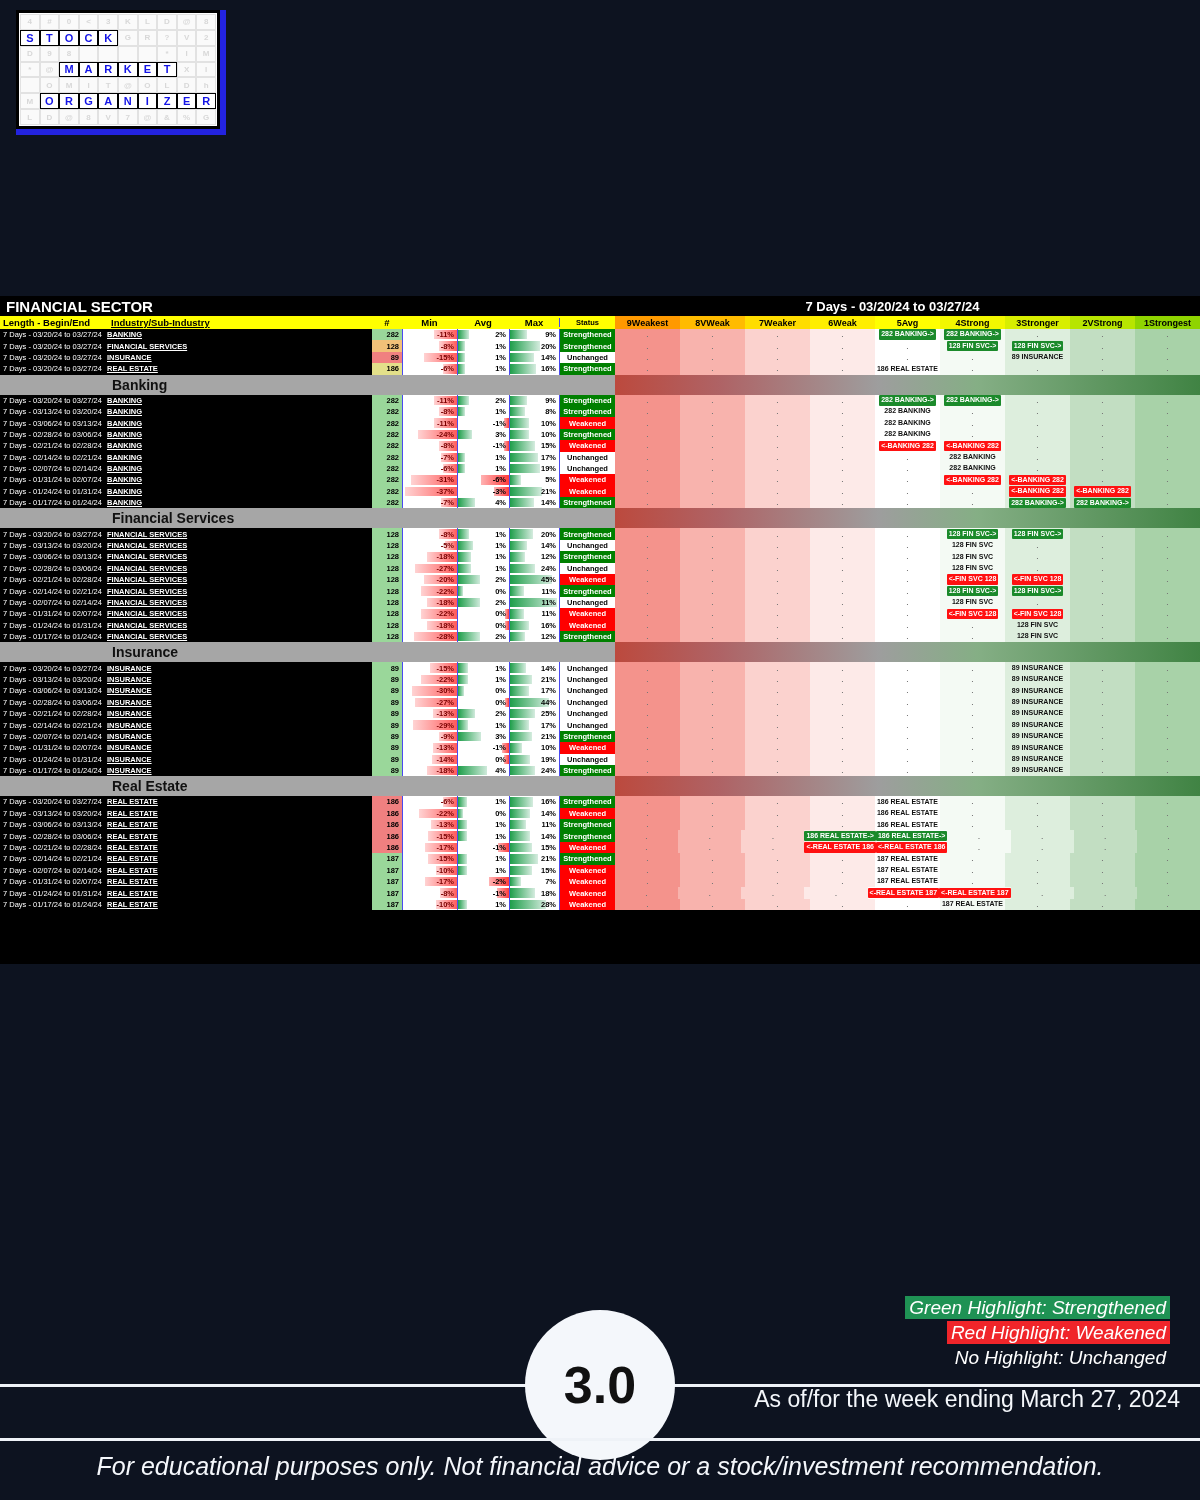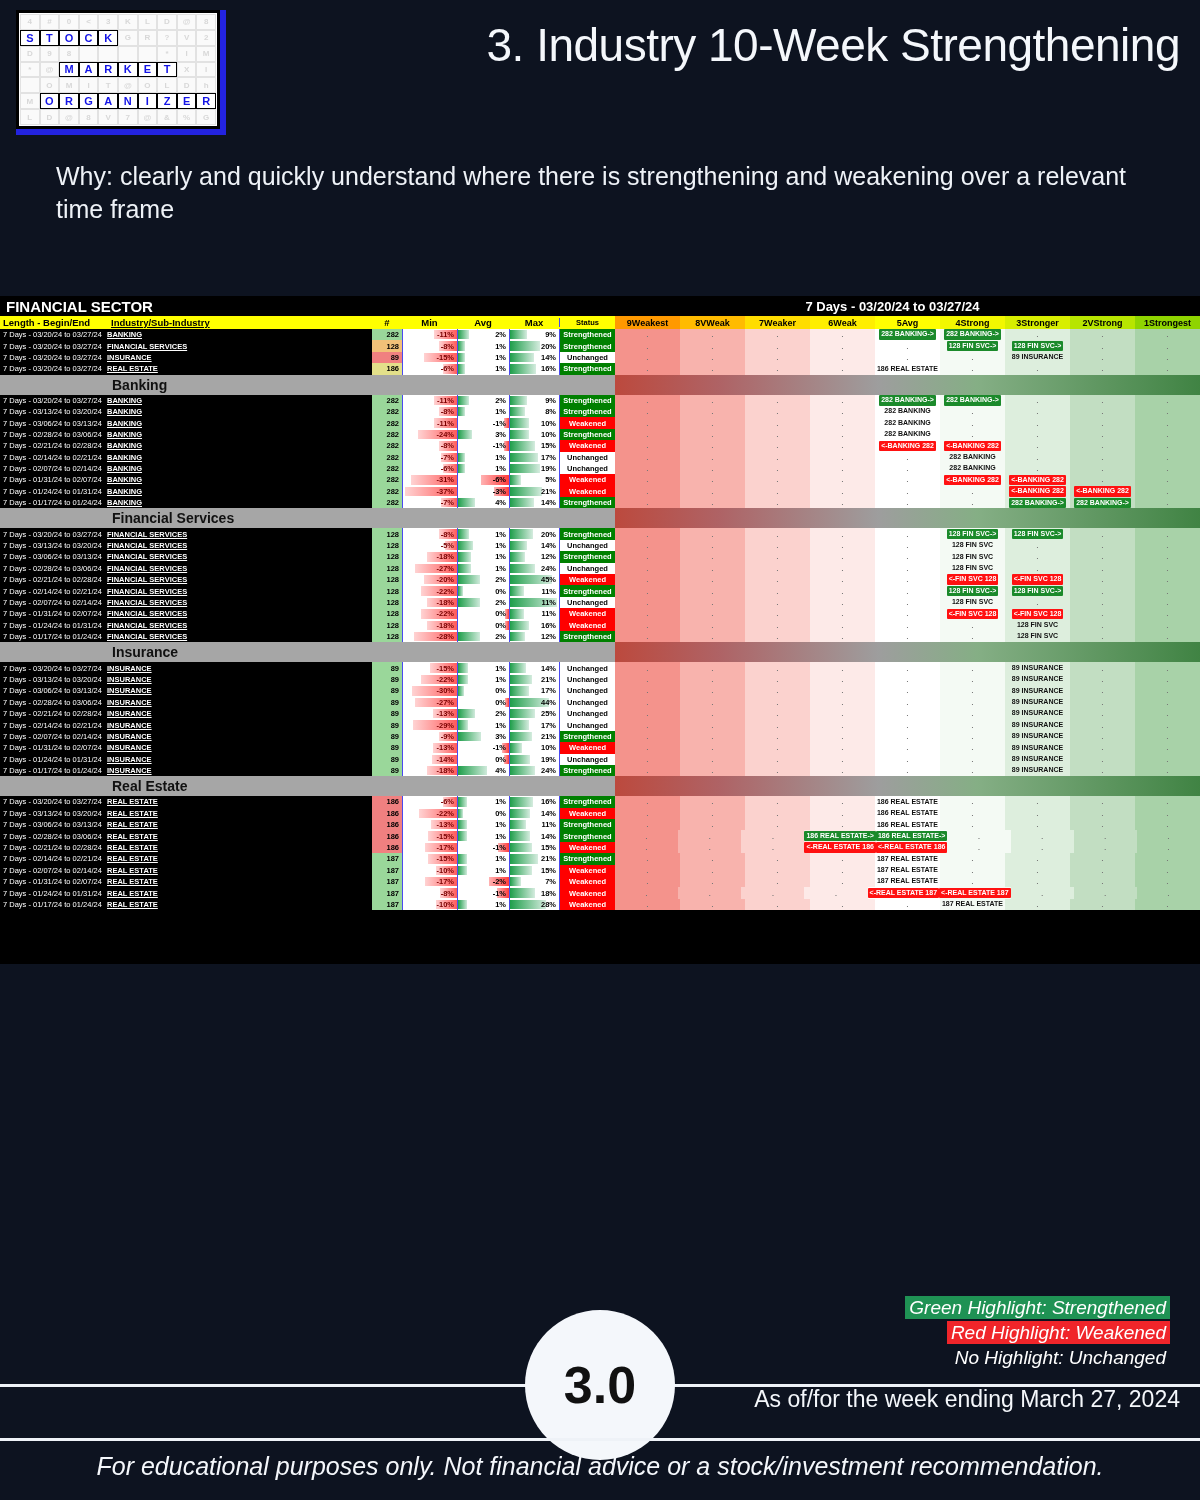--- a/index.html
+++ b/index.html
@@ -234,25 +234,23 @@
         <div class="cell">@</div>
         <div class="cell">8</div>
         <div class="cell">V</div>
         <div class="cell">7</div>
         <div class="cell">@</div>
         <div class="cell">&amp;</div>
         <div class="cell">%</div>
         <div class="cell">G</div>
       </div>
   </div>
-  <div id="page-title">3. Industry 10-Week Strengthening</div>
 </div>
 
 <div id="intro">
-  <div>Why: clearly and quickly understand where there is strengthening and weakening over a relevant time frame</div>
 </div>
 
 <div id="sheet">
   <div id="sector-title">FINANCIAL SECTOR</div>
   <div id="period-title">7 Days - 03/20/24 to 03/27/24</div>
 
   <div class="srow">
     <div class="hdr leftblk">
       <div class="c-len">Length - Begin/End</div>
       <div class="c-ind">Industry/Sub-Industry</div>

